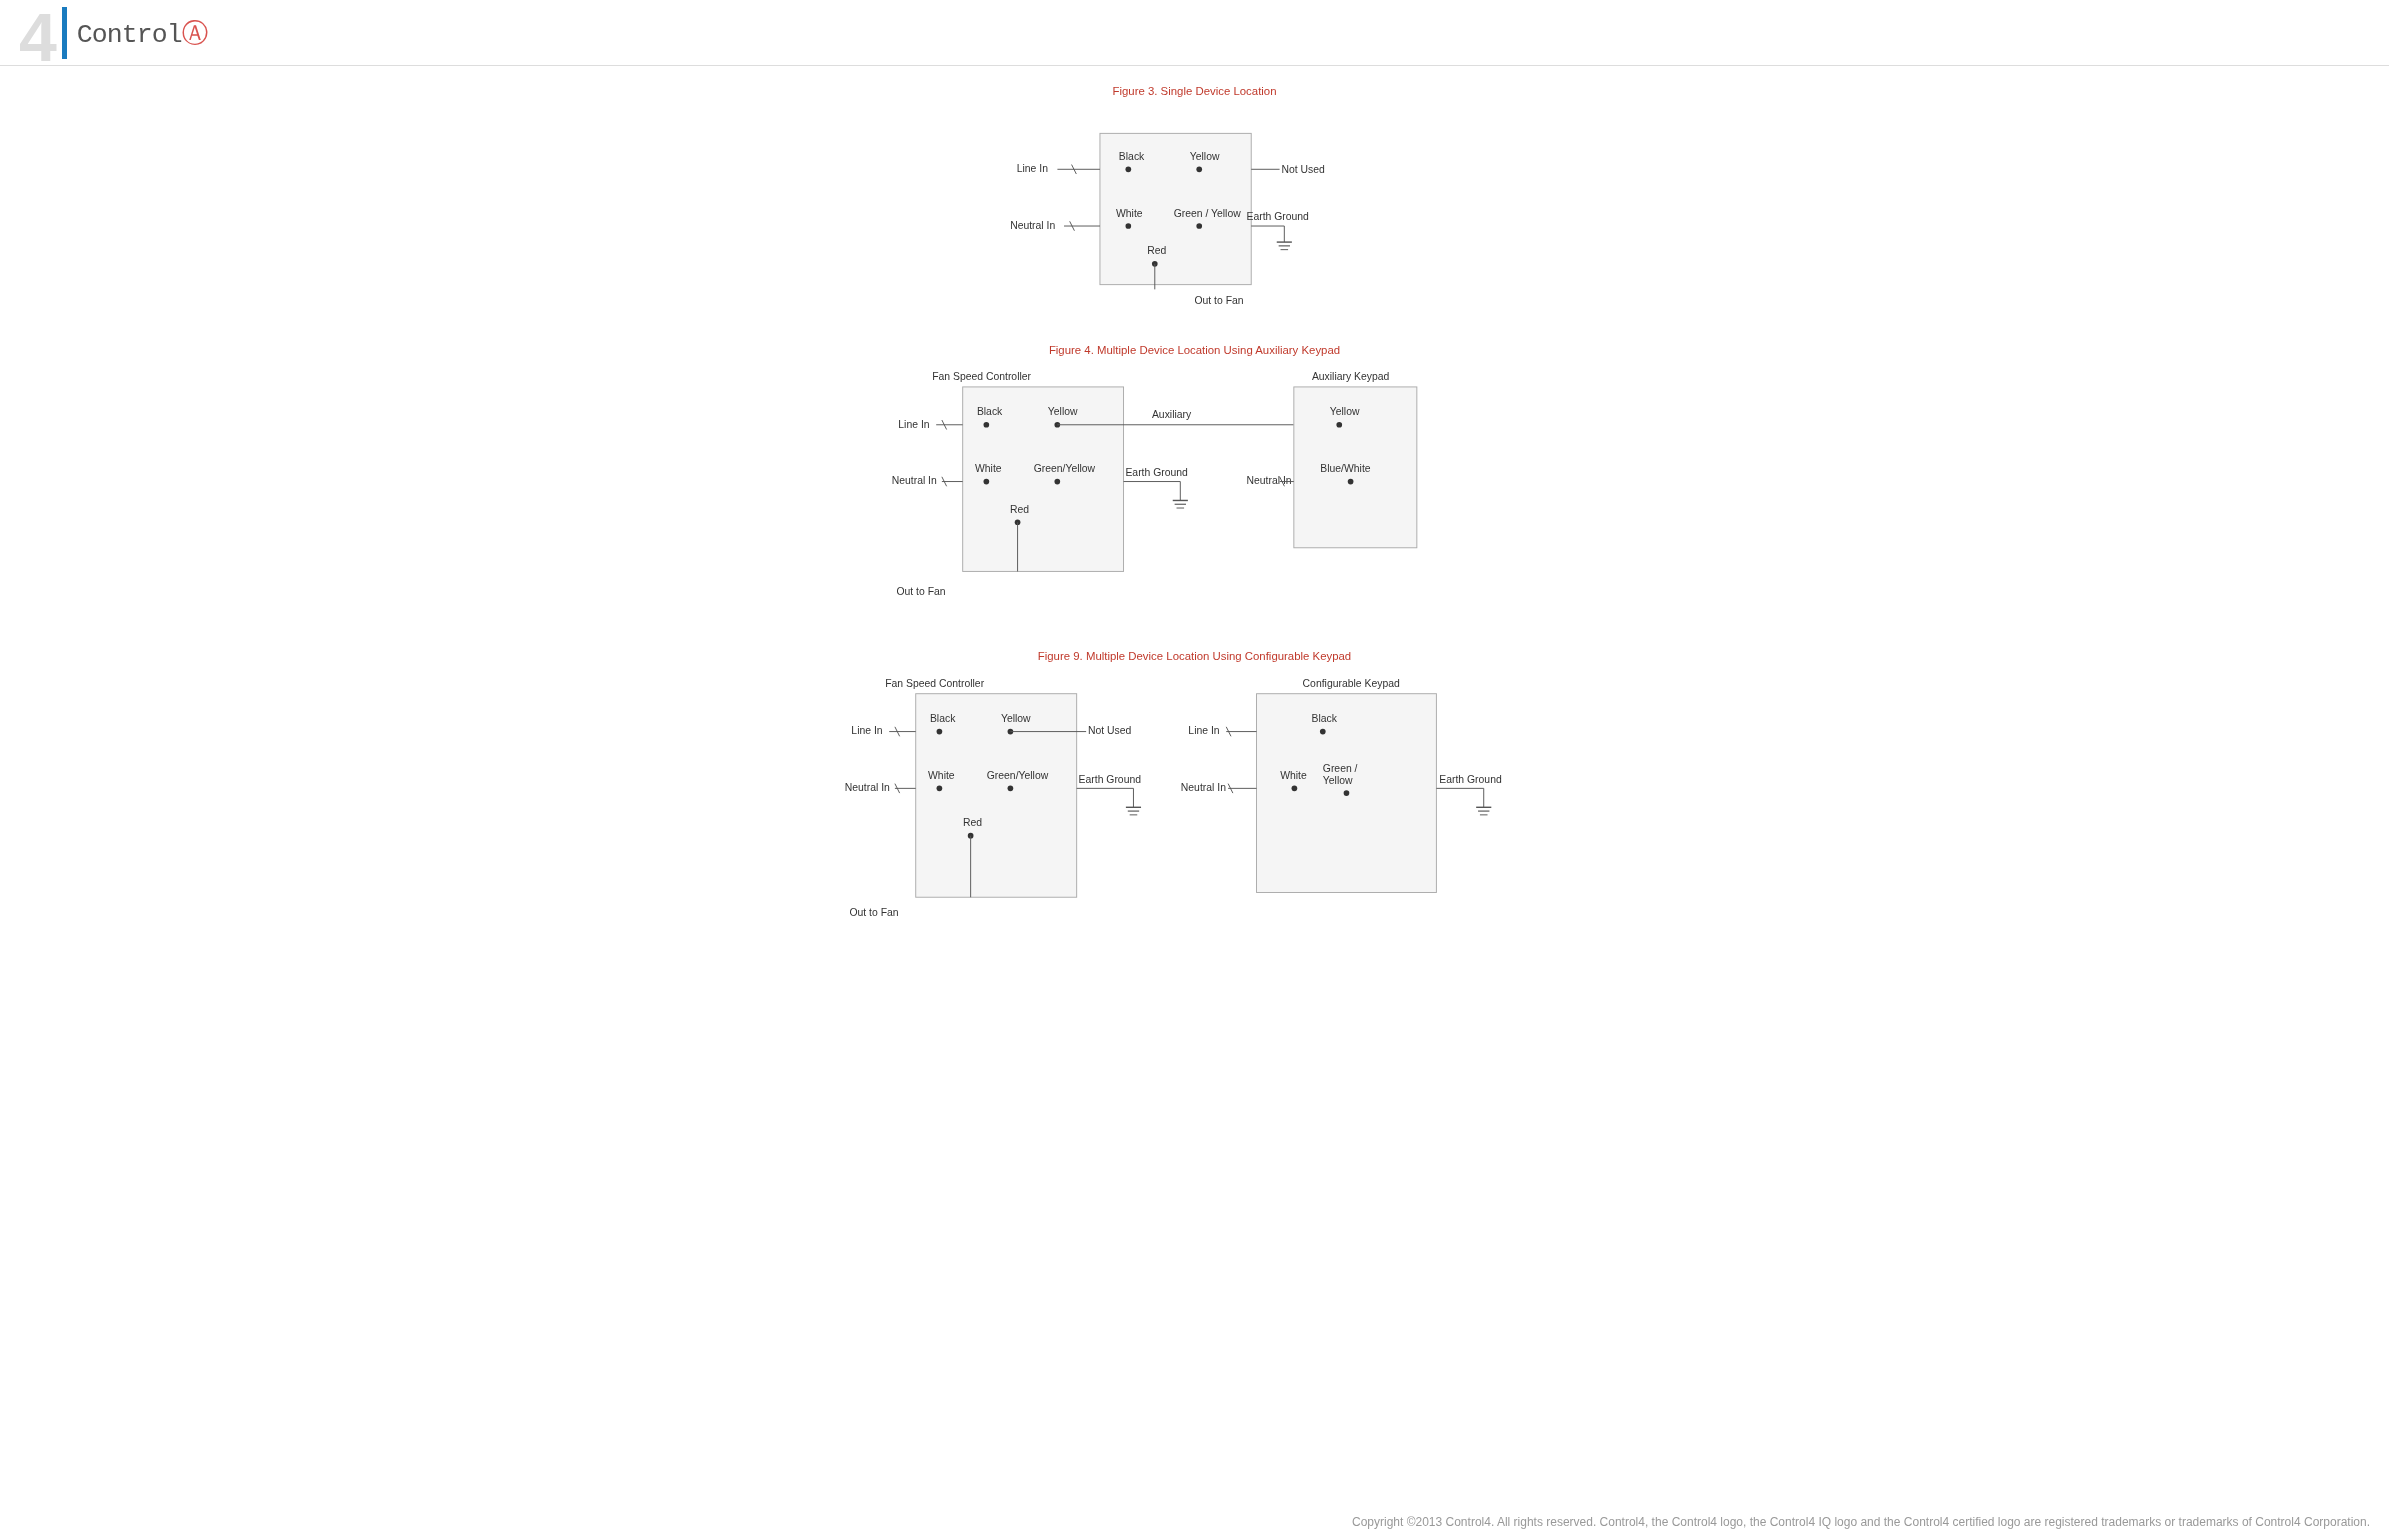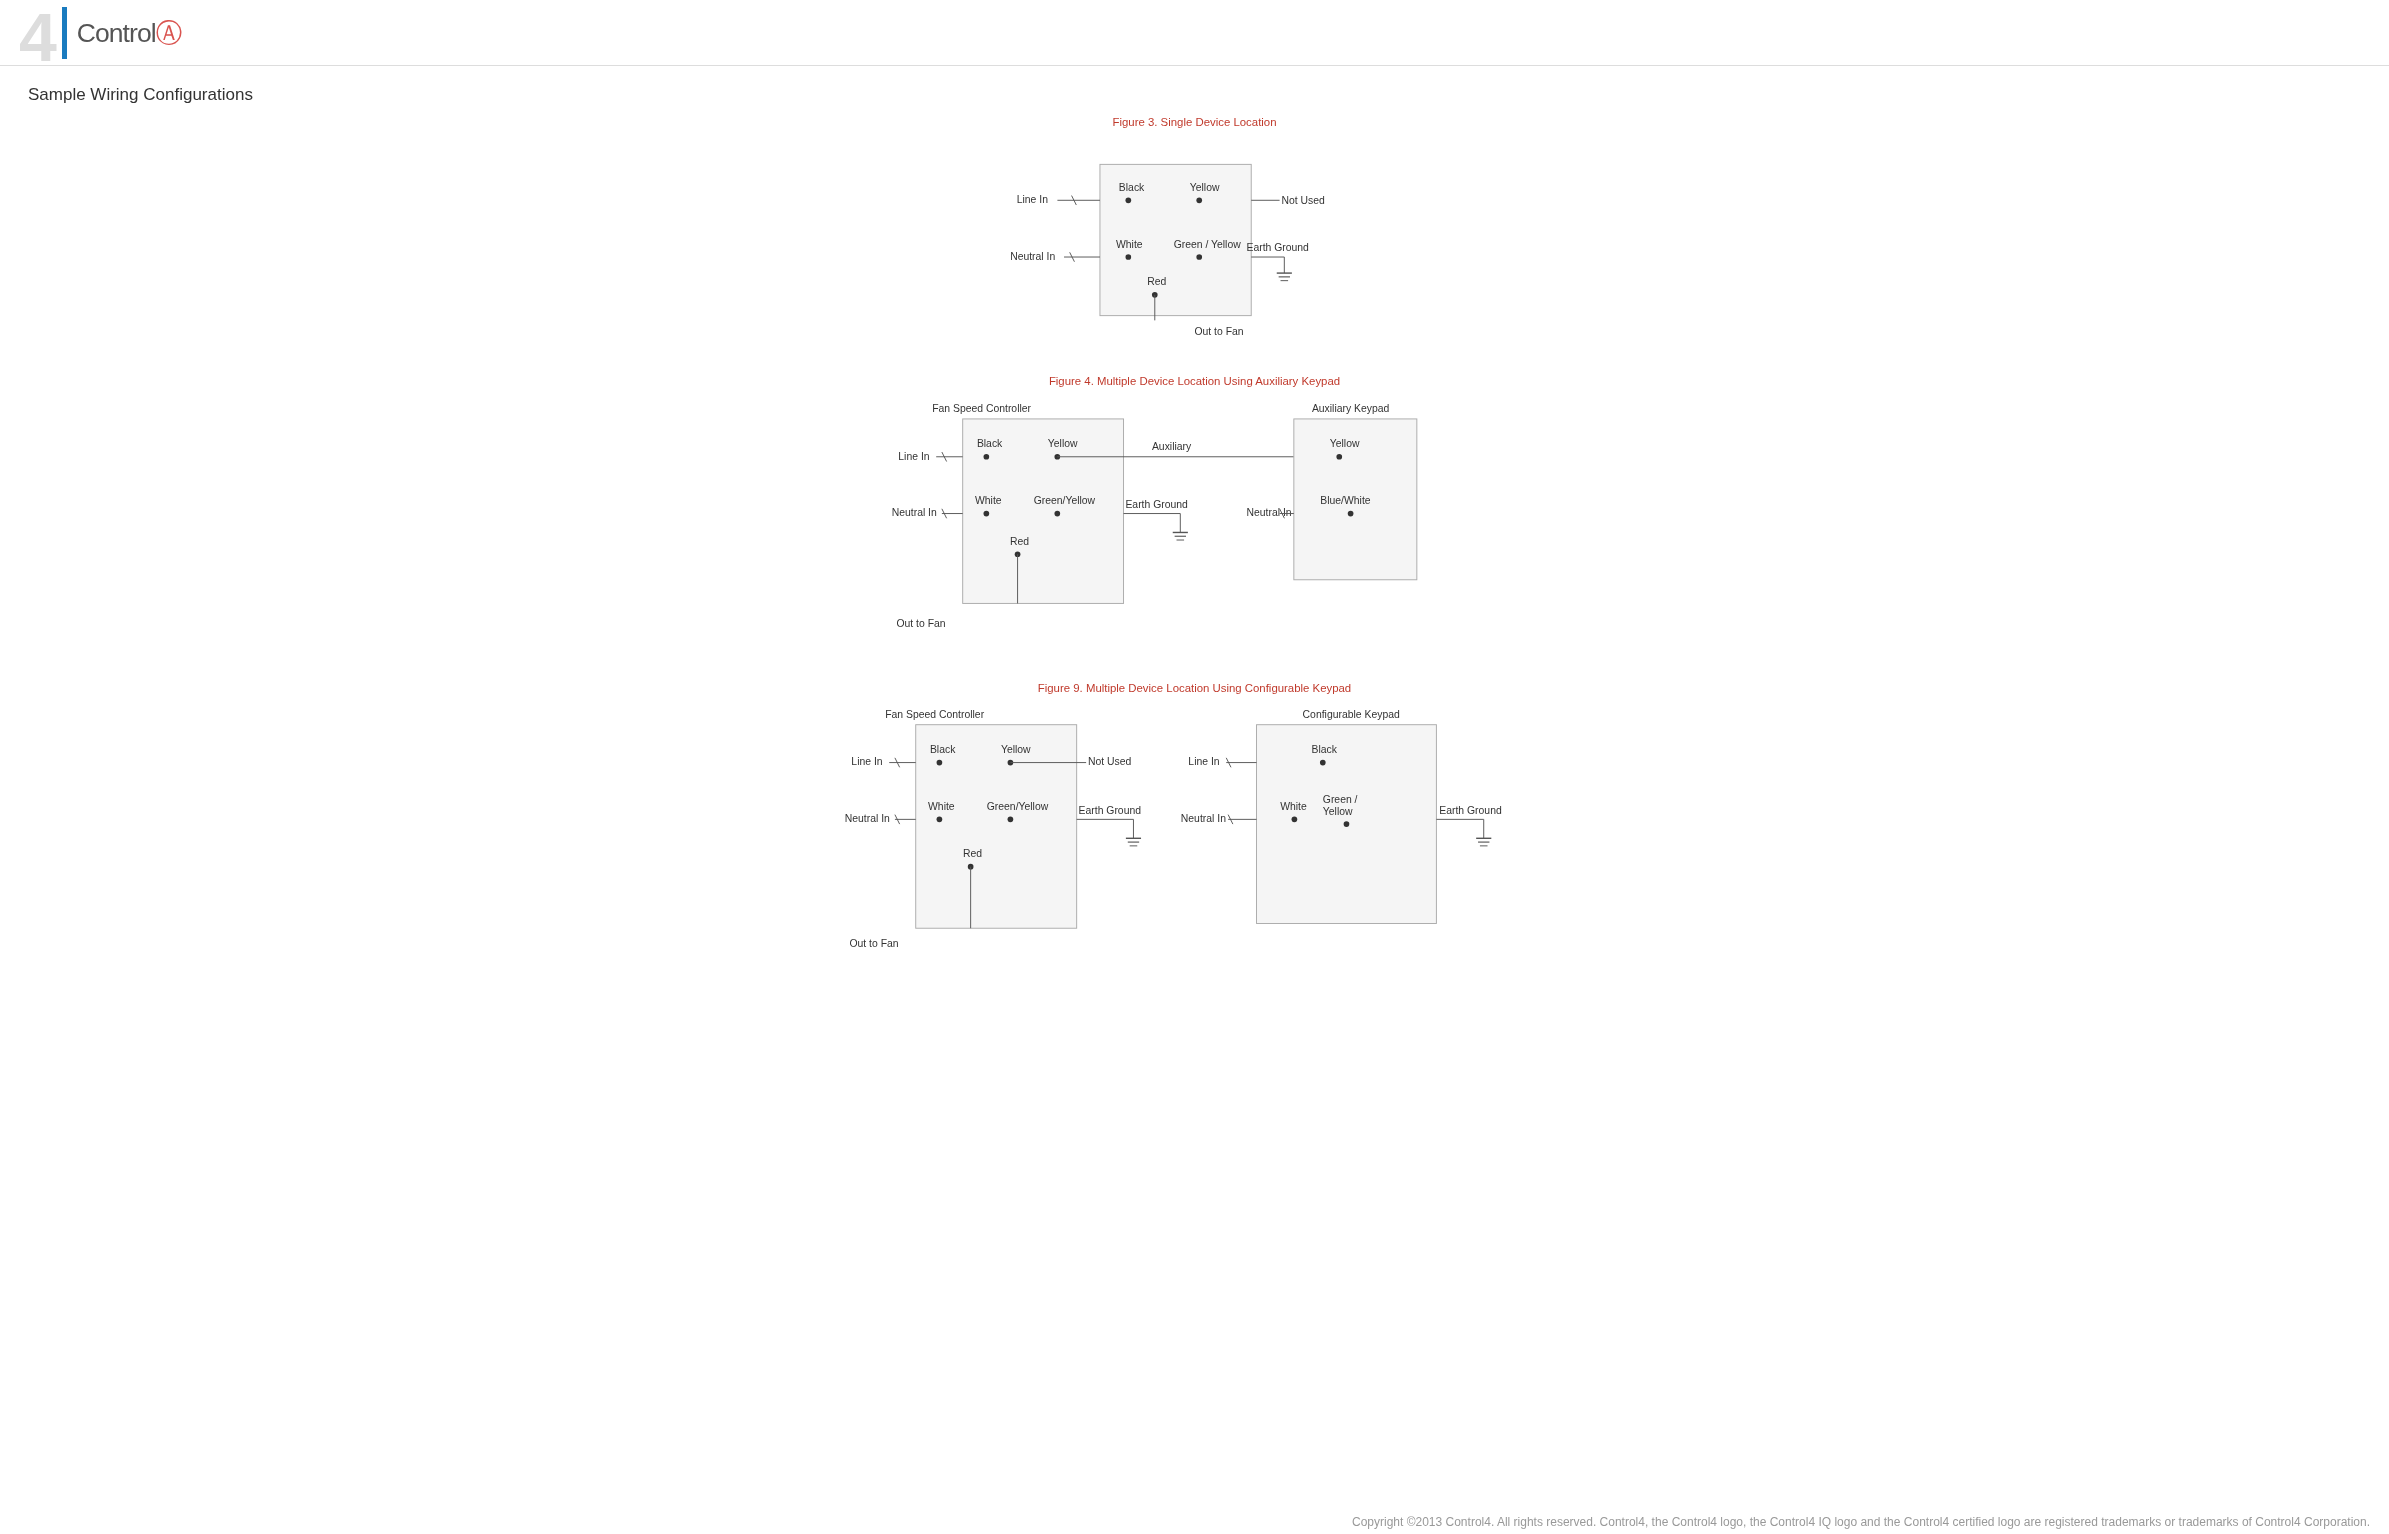--- a/index.html
+++ b/index.html
@@ -31,20 +31,21 @@
       width: 5.7px;
       height: 52px;
       background: #1a7bbf;
       margin-right: 9.5px;
     }
     .logo-text {
       font-size: 26.5px;
       color: #555;
       font-weight: 300;
       letter-spacing: -0.9px;
+      font-family: Liberation Mono, monospace;
     }
     .logo-text span {
       color: #d9534f;
       font-size: 26.5px;
     }
 
     
     .content {
       padding: 19px 28px;
     }
@@ -86,21 +87,20 @@
 <div class="header">
   <div class="logo-number">4</div>
   <div class="logo-bar"></div>
   <div class="logo-text">
     Control<span>Ⓐ</span>
   </div>
 </div>
 
 <div class="content">
 
-  <h1 class="page-title">Sample Wiring Configurations</h1>
 
   <div class="diagram-section">
     <div class="figure-label">Figure 3. Single Device Location</div>
 
     <svg width="379" height="208" viewBox="0 0 400 220" style="font-size:13px">
 
       <rect x="100" y="30" width="160" height="160" fill="#f5f5f5" stroke="#aaa" stroke-width="1"></rect>
 
       <text x="120" y="58" font-size="11" fill="#333">Black</text>
       <circle cx="130" cy="68" r="3" fill="#333"></circle>

